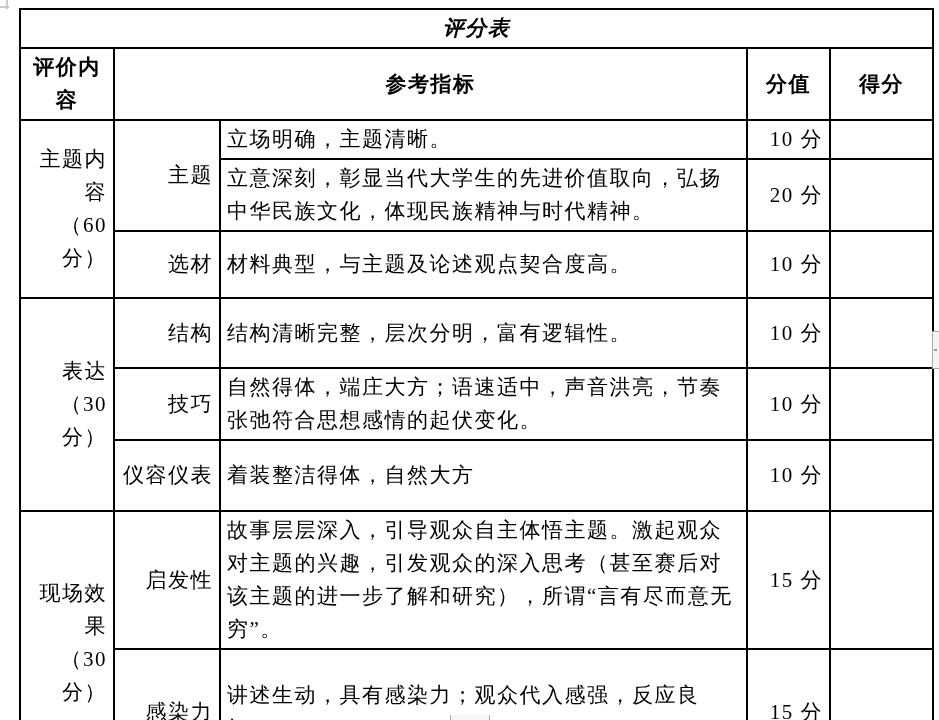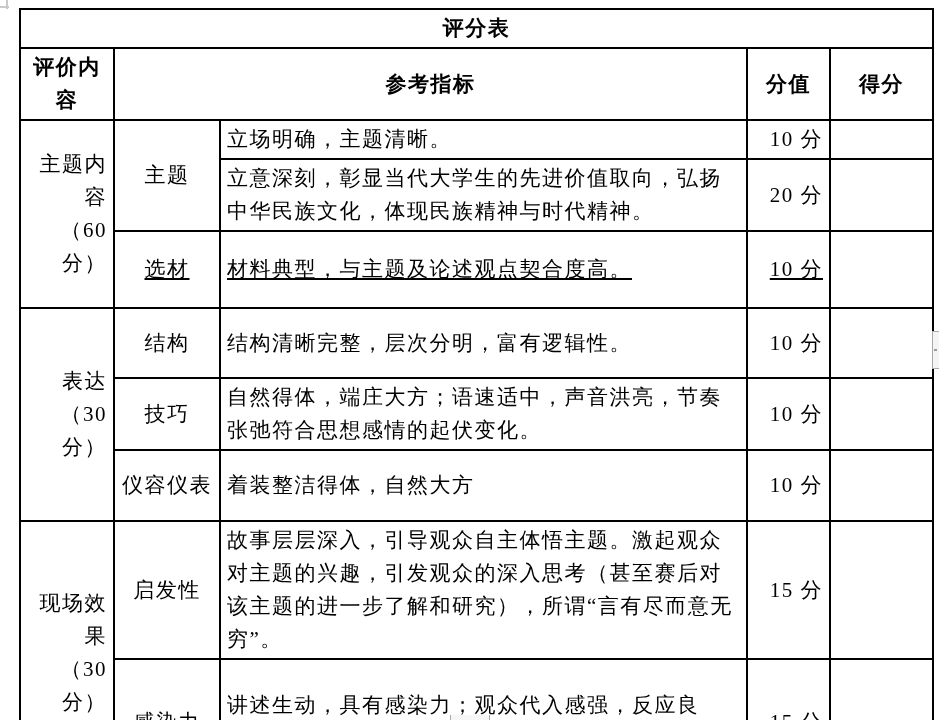--- a/index.html
+++ b/index.html
@@ -16,24 +16,24 @@
   }
   table.score-table td{
     border:2px solid #000;
     padding:2px 6px;
     font-size:21px;
     letter-spacing:1.5px;
     line-height:33px;
     vertical-align:middle;
     overflow:hidden;
   }
-  td.title-cell{height:28px;text-align:center;font-weight:bold;padding:0 4px;}
+  td.title-cell{height:28px;text-align:center;font-weight:bold;padding:0 4px;font-style:italic;}
   td.hdr{font-weight:bold;text-align:center;}
   td.cat{text-align:right;padding:2px 2px;}
-  td.crit{text-align:center;padding:2px 2px;}
+  td.crit{text-align:right;padding:2px 2px;}
   td.pts{text-align:right;padding:2px 2px;white-space:nowrap;}
   td.score{padding:0;}
   col.c-a{width:94px;}
   col.c-b{width:106px;}
   col.c-c{width:527px;}
   col.c-d{width:83px;}
   col.c-e{width:103px;}
 
   
   .corner-fragment{position:absolute;left:0;top:0;width:9px;height:9px;}
@@ -79,21 +79,21 @@
     <td class="crit" rowspan="2">主题</td>
     <td>立场明确，主题清晰。</td>
     <td class="pts">10 分</td>
     <td class="score"></td>
   </tr>
   <tr style="height:66px;">
     <td>立意深刻，彰显当代大学生的先进价值取向，弘扬中华民族文化，体现民族精神与时代精神。</td>
     <td class="pts">20 分</td>
     <td class="score"></td>
   </tr>
-  <tr style="height:77px;text-decoration:underline;">
+  <tr style="height:67px;">
     <td class="crit">选材</td>
     <td>材料典型，与主题及论述观点契合度高。</td>
     <td class="pts">10 分</td>
     <td class="score"></td>
   </tr>
 
   <tr style="height:70px;">
     <td class="cat" rowspan="3">
       <div>表达</div>
       <div>（30 分）</div>

